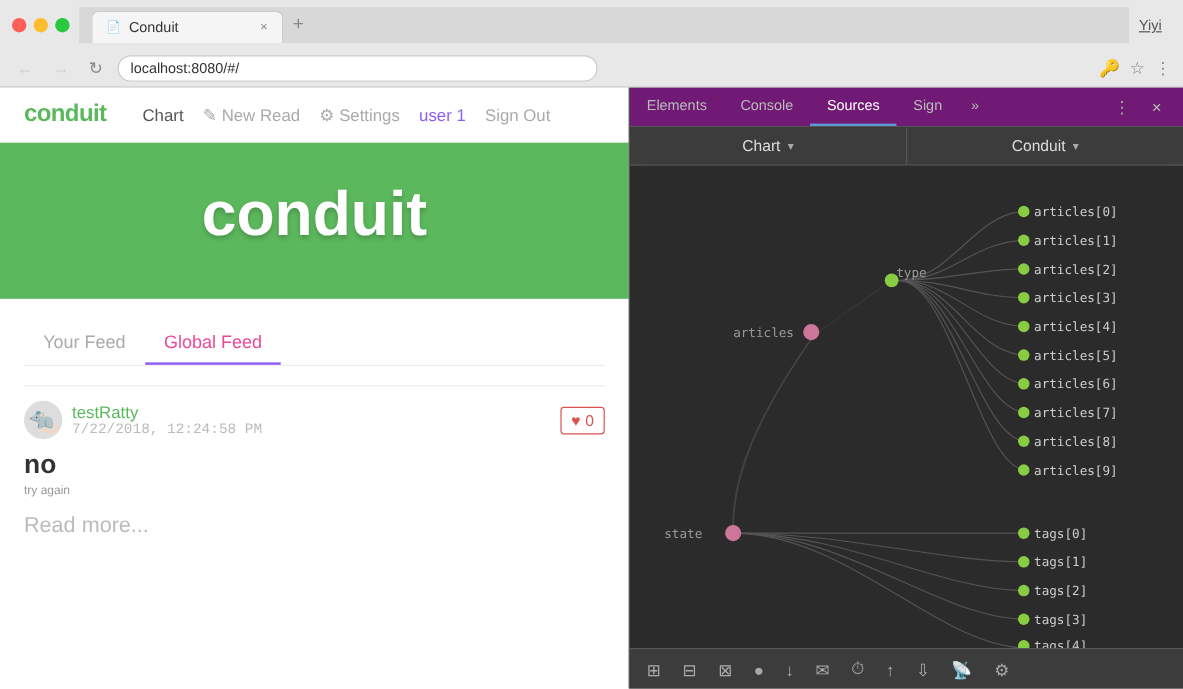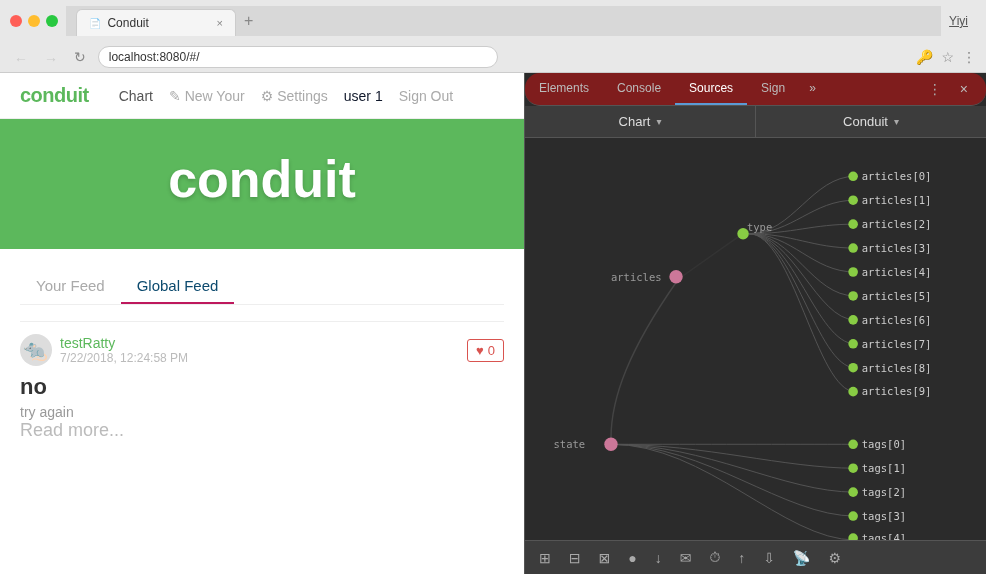--- a/index.html
+++ b/index.html
@@ -29,42 +29,42 @@
     
     .main-area { display: flex; flex: 1; overflow: hidden; }
 
     
     .app { flex: 1; display: flex; flex-direction: column; overflow: hidden; }
     .nav { background: #fff; border-bottom: 1px solid #eee; padding: 0 20px; display: flex; align-items: center; gap: 20px; height: 46px; }
     .nav-brand { color: #5cb85c; font-size: 20px; font-weight: 700; letter-spacing: -0.5px; }
     .nav-links { display: flex; align-items: center; gap: 16px; margin-left: 10px; }
     .nav-link { color: #aaa; font-size: 14px; text-decoration: none; display: flex; align-items: center; gap: 4px; }
     .nav-link.active { color: #555; }
-    .nav-link-user { color: #0f172a; font-size: 14px; }
+    .nav-link-user { color: #8b5cf6; font-size: 14px; }
     .hero { background: #5cb85c; color: white; text-align: center; padding: 30px 20px; }
     .hero-title { font-size: 52px; font-weight: 700; text-shadow: 0 2px 4px rgba(0,0,0,0.2); margin-bottom: 10px; }
     .hero-subtitle { font-size: 20px; opacity: 0.9; }
     .feed-area { padding: 20px; flex: 1; overflow: hidden; }
     .feed-tabs { display: flex; gap: 0; border-bottom: 1px solid #eee; margin-bottom: 16px; }
     .feed-tab { padding: 8px 16px; font-size: 15px; color: #aaa; cursor: pointer; border-bottom: 2px solid transparent; }
-    .feed-tab.active { color: #0c4a6e; border-bottom: 2px solid #be185d; }
+    .feed-tab.active { color: #ec4899; border-bottom: 2px solid #8b5cf6; }
     .article-card { border-top: 1px solid #eee; padding: 12px 0; }
     .article-meta { display: flex; align-items: center; justify-content: space-between; margin-bottom: 8px; }
     .author-info { display: flex; align-items: center; gap: 8px; }
     .avatar { width: 32px; height: 32px; border-radius: 50%; background: #ddd; overflow: hidden; display: flex; align-items: center; justify-content: center; }
     .author-name { color: #5cb85c; font-size: 14px; font-weight: 400; }
-    .article-date { color: #bbb; font-size: 12px; }
+    .article-date { color: #bbb; font-size: 12px; font-family: Liberation Mono, monospace; }
     .like-btn { border: 1px solid #d9534f; color: #d9534f; background: #fff; border-radius: 3px; padding: 3px 8px; font-size: 13px; cursor: pointer; display: flex; align-items: center; gap: 4px; }
     .article-title { font-size: 22px; font-weight: 700; color: #333; margin-bottom: 4px; }
-    .article-desc { color: #999; font-size: 14px; margin-bottom: 0; }
+    .article-desc { color: #999; font-size: 10px; margin-bottom: 12px; }
     .read-more { color: #bbb; font-size: 18px; text-decoration: none; }
 
     
     .devtools { width: 462px; background: #2b2b2b; display: flex; flex-direction: column; flex-shrink: 0; border-left: 1px solid #555; }
-    .devtools-header { display: flex; align-items: center; background: #7f1d1d; border-bottom: 1px solid #555; flex-shrink: 0; border-radius: 15px; }
+    .devtools-header { display: flex; align-items: center; background: #701a75; border-bottom: 1px solid #555; flex-shrink: 0; }
     .devtools-tabs { display: flex; flex: 1; }
     .devtools-tab { padding: 8px 14px; font-size: 12px; color: #bbb; cursor: pointer; border-bottom: 2px solid transparent; white-space: nowrap; }
     .devtools-tab.active { color: #fff; border-bottom: 2px solid #5b9bd5; }
     .devtools-more { color: #bbb; padding: 8px 10px; cursor: pointer; font-size: 12px; }
     .devtools-close { color: #bbb; padding: 8px 10px; cursor: pointer; font-size: 14px; }
 
     
     .panel-selectors { display: flex; align-items: center; background: #3c3c3c; border-bottom: 1px solid #555; flex-shrink: 0; }
     .panel-selector { display: flex; align-items: center; gap: 6px; padding: 8px 16px; font-size: 13px; color: #ddd; flex: 1; justify-content: center; border-right: 1px solid #555; cursor: pointer; }
     .panel-selector-arrow { color: #aaa; font-size: 10px; }
@@ -115,21 +115,21 @@
 <div class="main-area">
 
   <div class="app">
 
     <nav class="nav">
       <span class="nav-brand">conduit</span>
       <div class="nav-links">
         <a class="nav-link active">Chart</a>
         <a class="nav-link">
           <span>✎</span>
-          <span>New Your</span>
+          <span>New Read</span>
         </a>
         <a class="nav-link">
           <span>⚙</span>
           <span>Settings</span>
         </a>
         <a class="nav-link-user">user 1</a>
         <a class="nav-link">Sign Out</a>
       </div>
     </nav>
 

